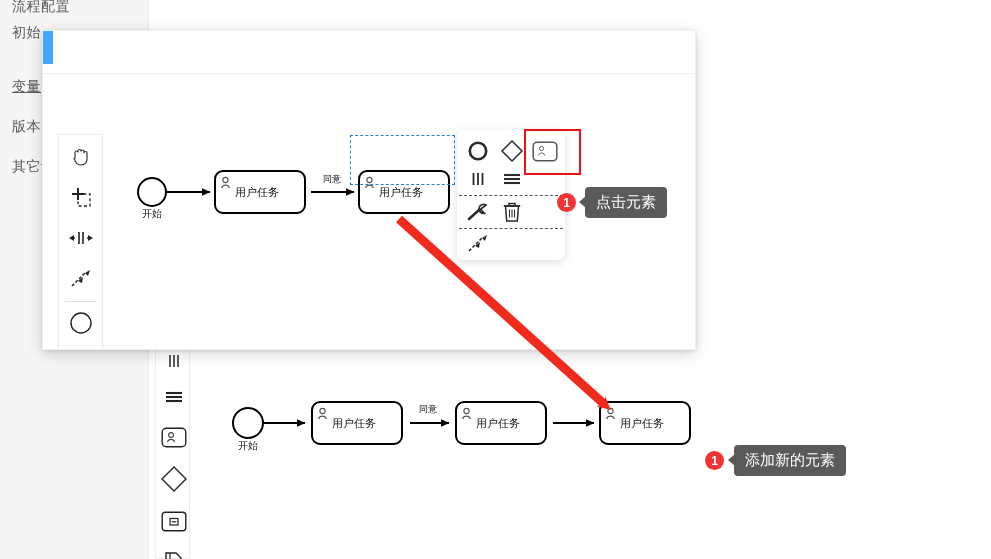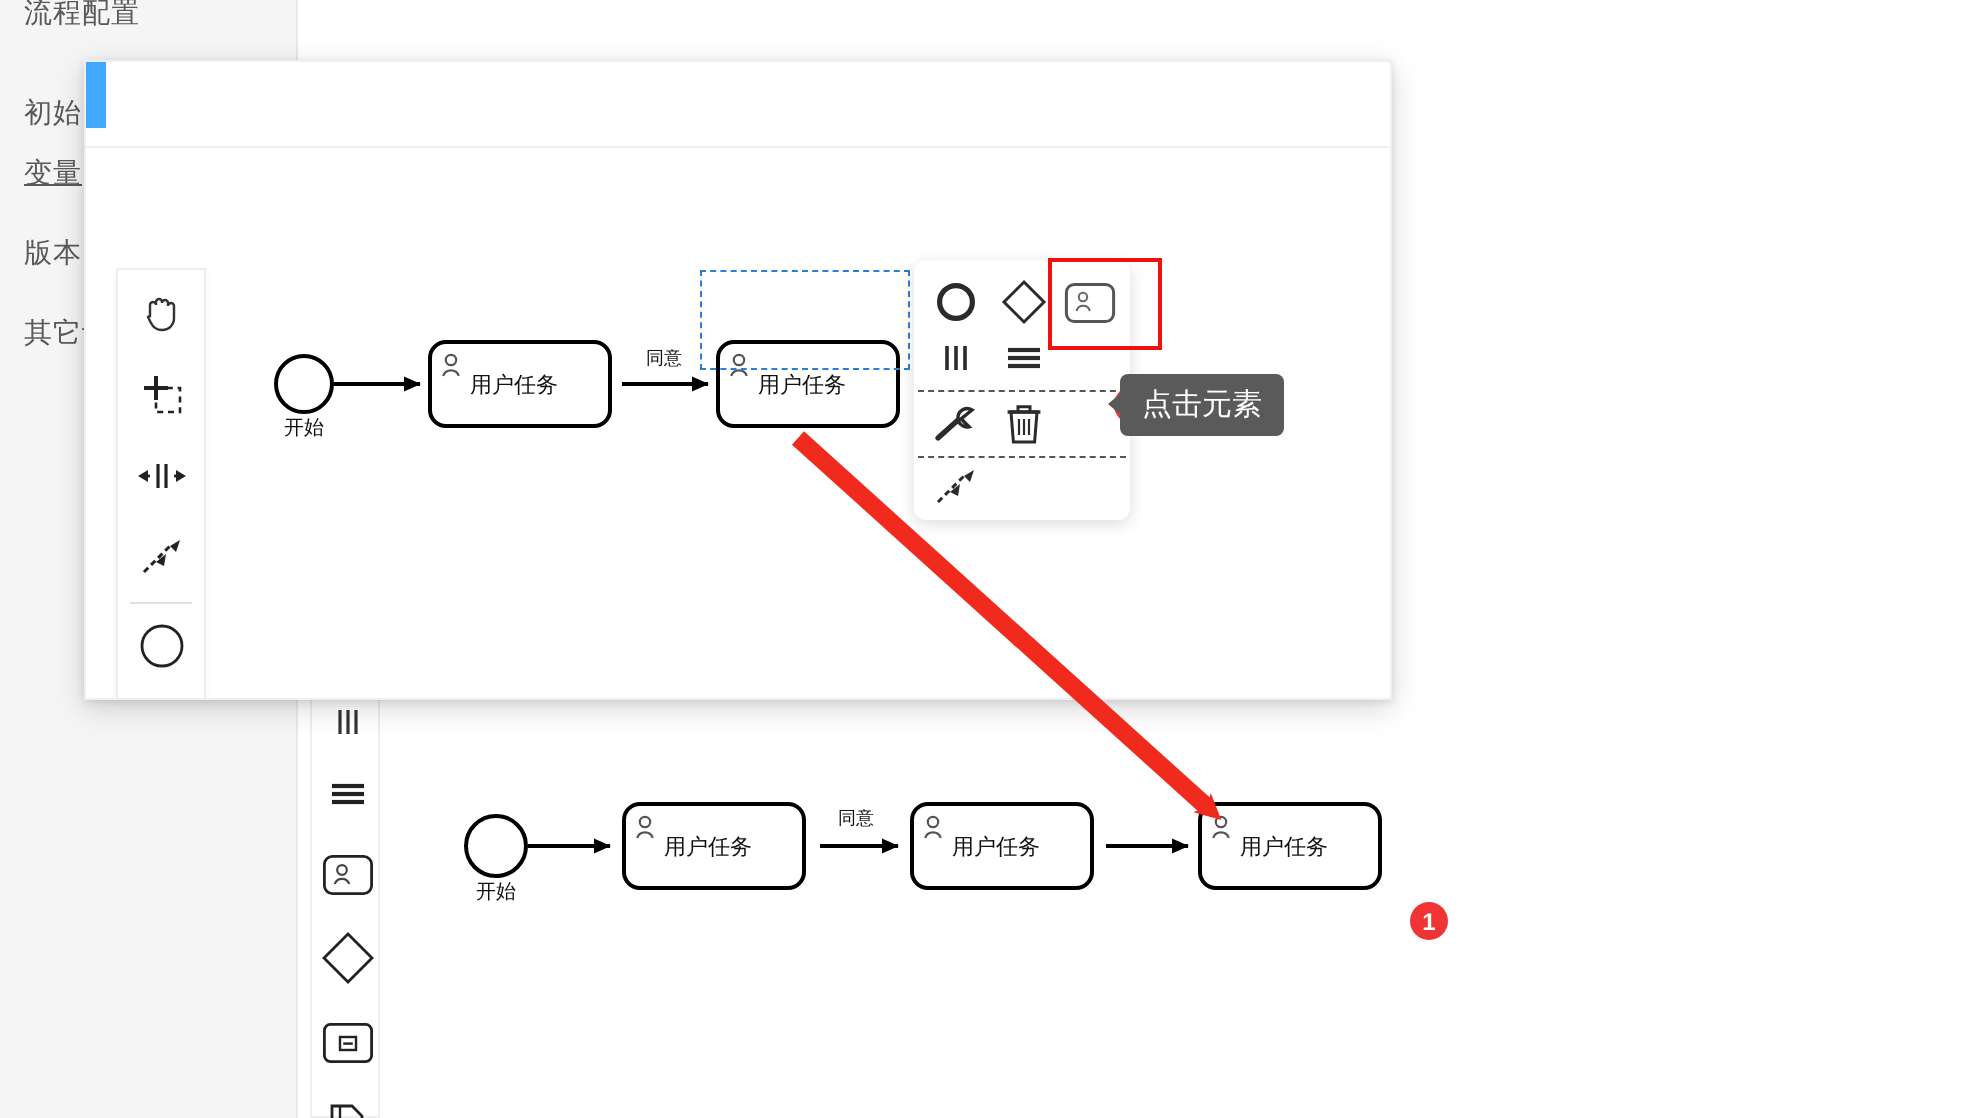--- a/index.html
+++ b/index.html
@@ -129,21 +129,21 @@
 </style>
 </head>
 <body>
 
 <div id="root">
 
   <div class="bg-content"></div>
 
   <div class="bg-sidebar">
     <div class="bg-nav-item" style="top:-2px;"><span>流程配置</span></div>
-    <div class="bg-nav-item" style="top:48px;"><span>初始</span></div>
+    <div class="bg-nav-item" style="top:24px;"><span>初始</span></div>
     <div class="bg-nav-item" style="top:78px;text-decoration:underline;"><span>变量</span></div>
     <div class="bg-nav-item" style="top:118px;"><span>版本</span></div>
     <div class="bg-nav-item" style="top:158px;"><span>其它设</span></div>
   </div>
 
   <div class="bg-palette">
     <div class="pitem" style="top:0px;">
       <svg width="18" height="18" viewBox="0 0 18 18">
           <g stroke="#333" stroke-width="1.6">
             <line x1="5" y1="3" x2="5" y2="15"></line>
@@ -407,21 +407,24 @@
       <marker id="bigred" markerWidth="14" markerHeight="14" refX="4" refY="7" orient="auto" markerUnits="userSpaceOnUse">
         <path d="M0,0.5 L13,7 L0,13.5 L3.2,7 z" fill="#f02b1d"></path>
       </marker>
     </defs>
     <line x1="399" y1="219" x2="604" y2="404" stroke="#f02b1d" stroke-width="9" marker-end="url(#bigred)"></line>
   </svg>
 
   <div class="badge" style="left:557px; top:193px;">
       <span>1</span>
     </div>
-  <div class="tip" style="left:560px; top:187px;">
+  <div class="tip" style="left:585px; top:187px;">
       <span>点击元素</span>
     </div>
 
   <div class="badge" style="left:705px; top:451px;">
       <span>1</span>
     </div>
+  <div class="tip" style="left:734px; top:445px;">
+      <span>添加新的元素</span>
+    </div>
 
 </div>
 
 </body></html>

